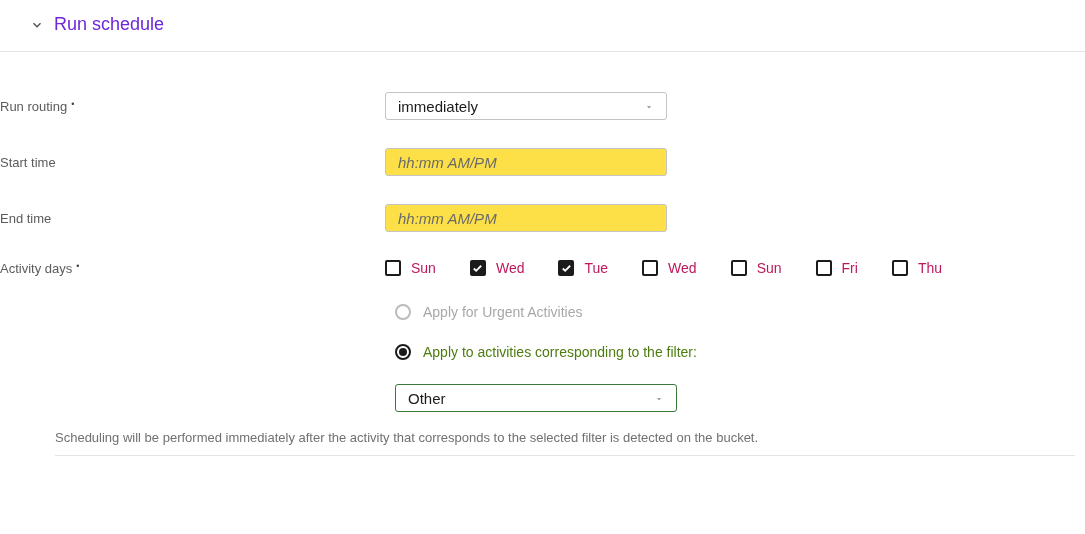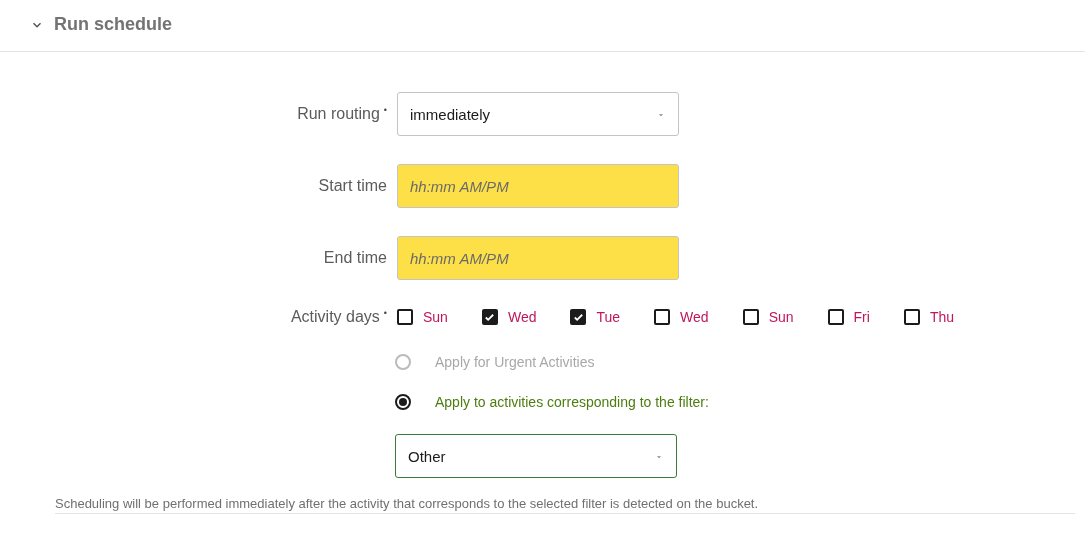--- a/index.html
+++ b/index.html
@@ -20,54 +20,52 @@
     border-bottom: 1px solid #e4e4e4;
     gap: 10px;
   }
   .chevron {
     display: inline-flex;
     transform: rotate(0deg);
     color: #555;
   }
   .section-title {
     font-size: 18px;
-    font-weight: 700;
-    color: #737373;
+    font-weight: 400;
+    color: #6d28d9;
   }
   .form {
     padding-top: 40px;
   }
   .row {
     display: flex;
     align-items: center;
     margin-bottom: 28px;
   }
   .label-col {
     width: 385px;
-    text-align: right;
     color: #5b5b5b;
-    font-size: 16px;
+    font-size: 13px;
     padding-right: 10px;
-    margin-left: 12px;
   }
   .required-dot::after {
     content: "•";
     font-size: 9px;
     vertical-align: top;
     margin-left: 4px;
     color: #444;
   }
   .field-col {
     flex: 1;
     display: flex;
     align-items: center;
   }
   .select, .text-input {
     width: 282px;
-    height: 44px;
+    height: 28px;
     border: 1px solid #c4c4c4;
     border-radius: 3px;
     padding: 0 12px;
     font-size: 15px;
     color: #1b1b1b;
     background: #fff;
     display: flex;
     align-items: center;
     justify-content: space-between;
   }
@@ -104,21 +102,21 @@
   }
   .checkbox.checked {
     background: #1b1b1b;
     color: #fff;
   }
   .checkbox.checked svg { display: block; }
   .checkbox svg { display: none; }
   .radio-row {
     display: flex;
     align-items: center;
-    gap: 24px;
+    gap: 12px;
     margin-left: 395px;
     margin-bottom: 24px;
   }
   .radio {
     width: 16px;
     height: 16px;
     border: 2px solid #bbb;
     border-radius: 50%;
     display: inline-flex;
     align-items: center;
@@ -137,21 +135,21 @@
   .radio-label { font-size: 14px; color: #4d7c0f; }
   .radio-label.disabled { color: #a8a8a8; }
   .filter-select-wrap {
     margin-left: 395px;
     margin-bottom: 18px;
   }
   .help-text {
     font-size: 13px;
     color: #707070;
     margin-left: 55px;
-    padding-bottom: 2px;
+    padding-bottom: 10px;
     border-bottom: 1px solid #e4e4e4;
     margin-right: 10px;
   }
 </style>
 </head>
 <body>
 
 <div class="section-header">
   <span class="chevron">
     <svg width="14" height="14" viewBox="0 0 24 24" fill="none" stroke="currentColor" stroke-width="2.5">

